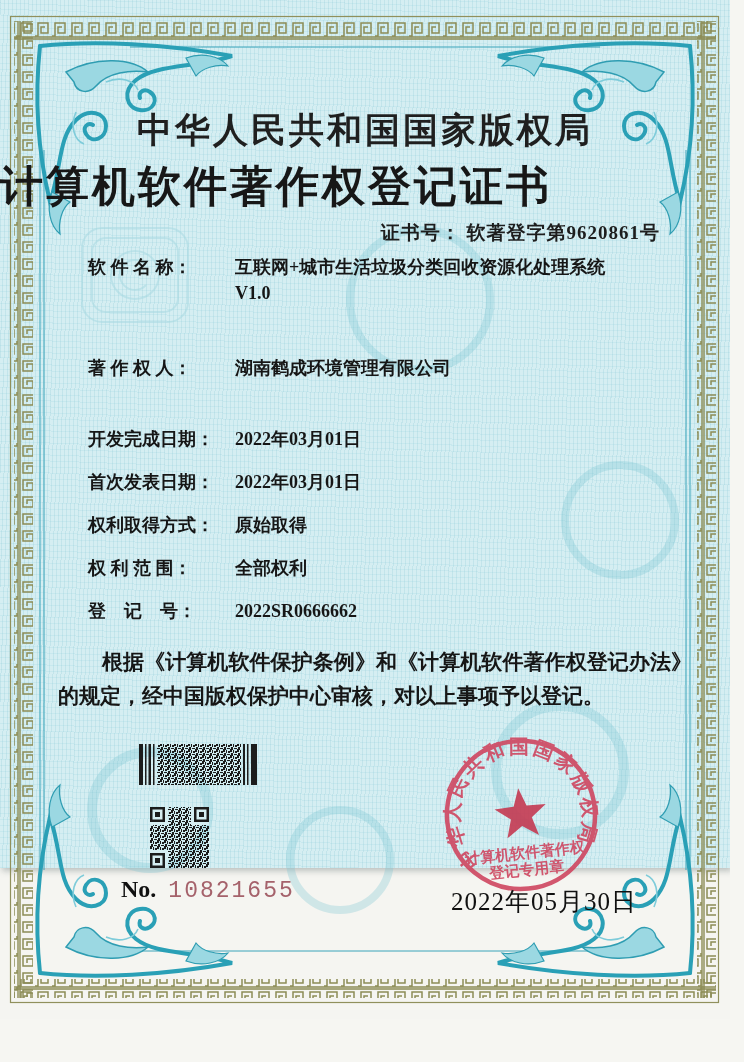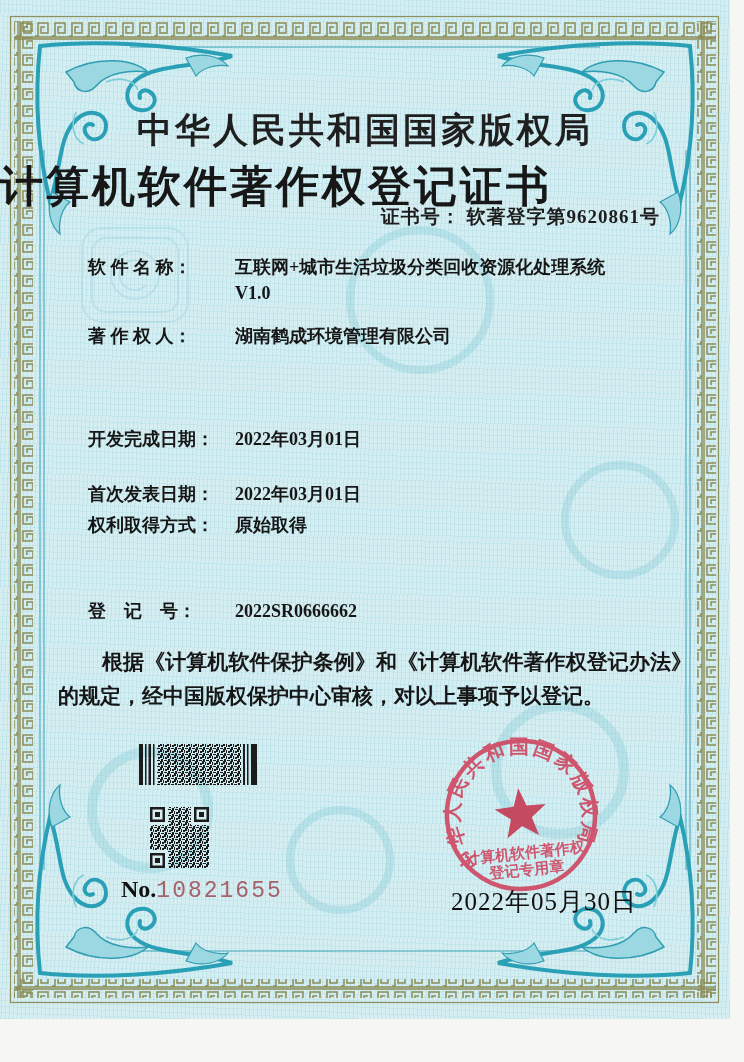--- a/index.html
+++ b/index.html
@@ -3,65 +3,65 @@
 <meta charset="utf-8">
 <style>
   html,body{margin:0;padding:0;}
   body{
     width:744px;height:1062px;position:relative;overflow:hidden;
     background:#f5f5f1;
     font-family:"Liberation Serif","DejaVu Serif",serif;
   }
   
   .paper{
-    position:absolute;left:0;top:0;width:730px;height:1019px;
+    position:absolute;left:0;top:0;width:730px;height:868px;
     background-color:#d5eef2;
     background-image:
       repeating-linear-gradient(92deg, rgba(120,190,205,0.20) 0 1px, rgba(0,0,0,0) 1px 4px),
       repeating-linear-gradient(2deg, rgba(150,210,222,0.22) 0 1px, rgba(0,0,0,0) 1px 6px);
     box-shadow:2px 3px 6px rgba(120,130,130,0.45);
   }
   .deco{position:absolute;left:0;top:0;width:730px;height:1019px;}
   
   .authority{
     position:absolute;left:0;top:107px;width:730px;text-align:center;
     font-size:35px;font-weight:700;letter-spacing:3px;color:#1f1f1f;
   }
   .cert-title{
     position:absolute;left:0;top:158px;width:730px;text-align:left;
     font-size:43px;font-weight:700;letter-spacing:3px;color:#171717;
   }
   .cert-no{
-    position:absolute;right:70px;top:204px;
+    position:absolute;right:70px;top:220px;
     font-size:19px;font-weight:700;color:#1d1d1d;letter-spacing:1px;
   }
   .row{position:absolute;left:88px;color:#161616;font-weight:700;font-size:18px;white-space:nowrap;}
   .row .lbl{display:inline-block;width:118px;}
   .row .val{display:inline-block;margin-left:29px;}
   .row .val2{display:block;margin-left:147px;margin-top:4px;}
   .r-software{top:255px;}
-  .r-owner{top:324px;}
+  .r-owner{top:356px;}
   .r-dev{top:427px;}
-  .r-first{top:482px;}
+  .r-first{top:470px;}
   .r-method{top:513px;}
   .r-scope{top:556px;}
   .r-reg{top:599px;font-family:Liberation Serif, serif;}
   .statement{
     position:absolute;left:58px;top:645px;width:634px;
     font-size:21px;font-weight:700;color:#161616;line-height:34px;
     text-indent:44px;text-align:justify;
   }
   
   .barcode{position:absolute;left:139px;top:744px;}
   .qrcode{position:absolute;left:150px;top:805px;}
   .serial{position:absolute;left:121px;top:876px;font-size:24px;white-space:nowrap;}
   .serial .no{font-weight:700;color:#111;}
   .serial .num{
     font-family:"Liberation Mono","DejaVu Sans Mono",monospace;
-    color:#a5626b;font-size:23px;letter-spacing:2px;margin-left:0;font-weight:400;
+    color:#a5626b;font-size:23px;letter-spacing:2px;margin-left:12px;font-weight:400;
   }
   
   .seal{position:absolute;left:441px;top:735px;width:160px;height:160px;transform:rotate(-6deg);opacity:0.9;}
   .issue-date{
     position:absolute;left:451px;top:885px;
     font-size:25px;font-weight:400;color:#101010;letter-spacing:1px;white-space:nowrap;
   }
   
   .edge-bottom{position:absolute;left:0;top:1019px;width:744px;height:43px;background:#f6f6f2;}
   .edge-right{position:absolute;left:730px;top:0;width:14px;height:1062px;background:#f6f6f2;}
@@ -158,20 +158,23 @@
   </div>
   <div class="row r-dev">
     <span class="lbl">开发完成日期：</span><span class="val">2022年03月01日</span>
   </div>
   <div class="row r-first">
     <span class="lbl">首次发表日期：</span><span class="val">2022年03月01日</span>
   </div>
   <div class="row r-method">
     <span class="lbl">权利取得方式：</span><span class="val">原始取得</span>
   </div>
+  <div class="row r-scope">
+    <span class="lbl">权 利 范 围：</span><span class="val">全部权利</span>
+  </div>
   <div class="row r-reg">
     <span class="lbl">登　记　号：</span><span class="val">2022SR0666662</span>
   </div>
 
   <div class="statement">根据《计算机软件保护条例》和《计算机软件著作权登记办法》的规定，经中国版权保护中心审核，对以上事项予以登记。</div>
 
   <svg class="barcode" width="118" height="41" viewBox="0 0 118 41" xmlns="http://www.w3.org/2000/svg">
     <rect x="0" y="0" width="4" height="41" fill="#1c1c1c"></rect>
     <rect x="6" y="0" width="1.5" height="41" fill="#1c1c1c"></rect>
     <rect x="9.5" y="0" width="2.5" height="41" fill="#1c1c1c"></rect>

